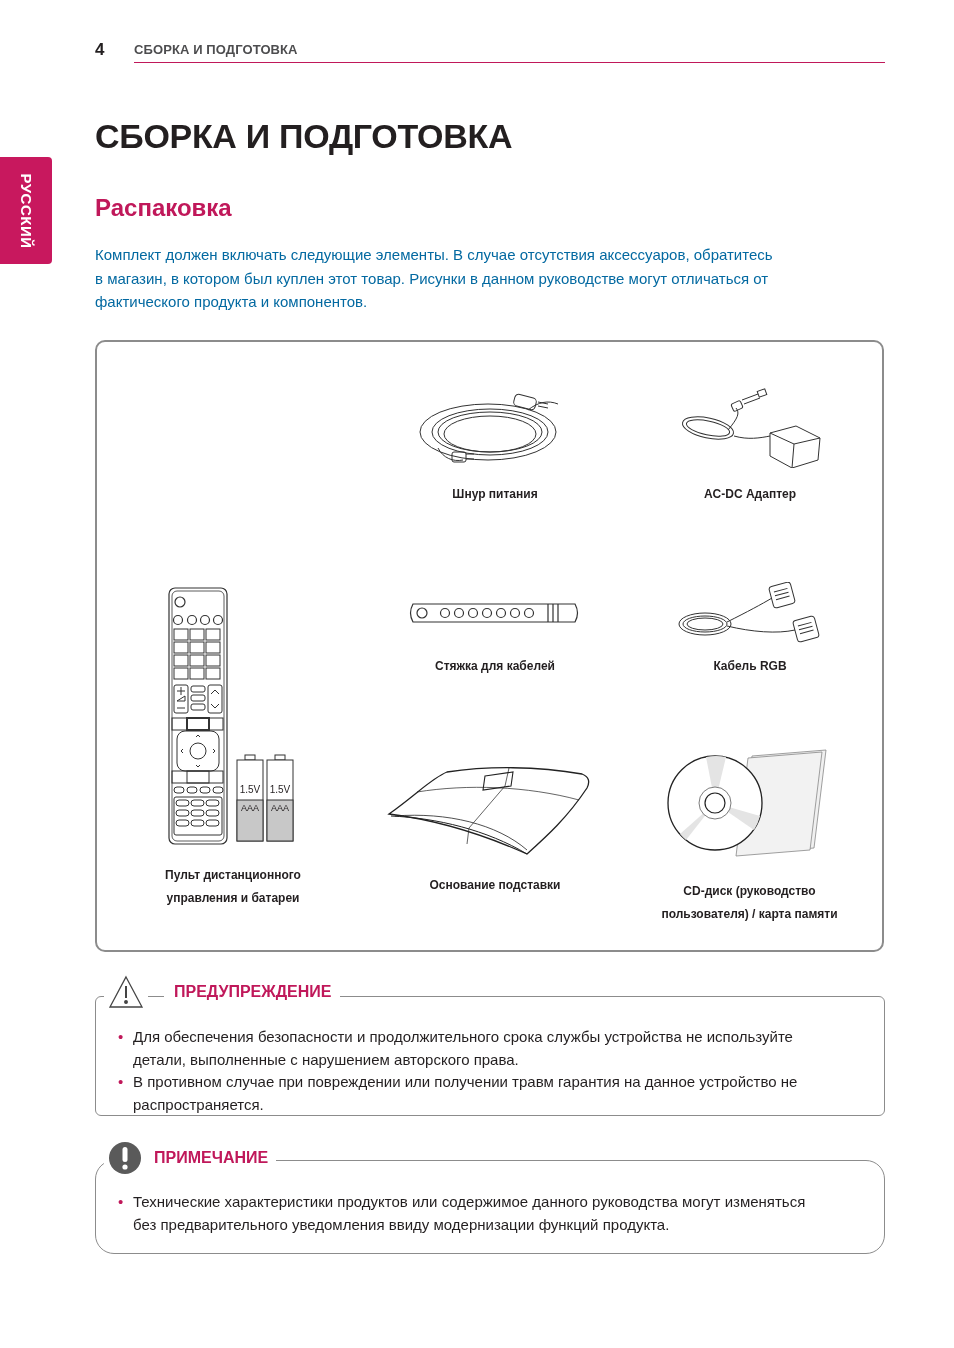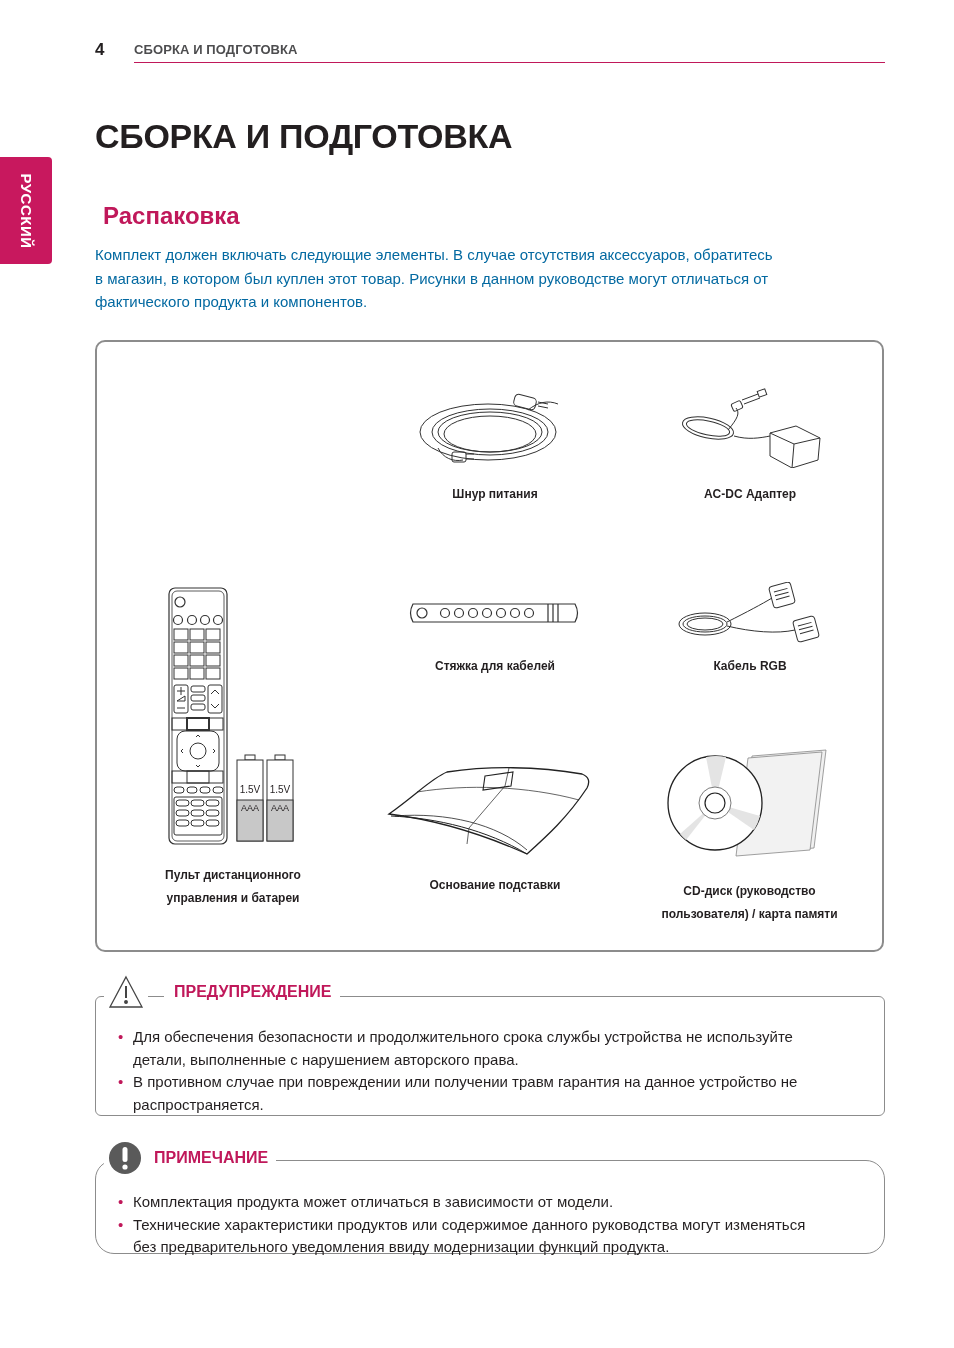--- a/index.html
+++ b/index.html
@@ -40,21 +40,21 @@
 
 <div class="abs page-num">4</div>
 <div class="abs running-title">СБОРКА И ПОДГОТОВКА</div>
 <div class="abs header-rule"></div>
 
 <div class="abs lang-tab">
   <span>РУССКИЙ</span>
 </div>
 
 <h1 class="abs chapter-title" style="margin:0">СБОРКА И ПОДГОТОВКА</h1>
-<h2 class="abs section-title" style="margin:8px">Распаковка</h2>
+<h2 class="abs section-title" style="margin:0">Распаковка</h2>
 
 <div class="abs intro">
   <div>Комплект должен включать следующие элементы. В случае отсутствия аксессуаров, обратитесь</div>
   <div>в магазин, в котором был куплен этот товар. Рисунки в данном руководстве могут отличаться от</div>
   <div>фактического продукта и компонентов.</div>
 </div>
 
 <div class="abs items-box"></div>
 
 <div class="abs" style="left:418px;top:390px;">
@@ -253,20 +253,17 @@
       <svg width="34" height="34" viewBox="0 0 34 34">
         <circle cx="17" cy="17" r="16" fill="#5a5a5a"></circle>
         <rect x="14.5" y="6" width="5" height="15" rx="2.5" fill="#fff"></rect>
         <circle cx="17" cy="26" r="2.6" fill="#fff"></circle>
       </svg>
     </div>
     <span class="notice-title">ПРИМЕЧАНИЕ</span>
   </div>
   <ul class="abs" style="left:0;top:18px;width:780px;">
     <li>
-      <div>Комплектация продукта может отличаться в зависимости от модели.</div>
-    </li>
-    <li>
       <div>Технические характеристики продуктов или содержимое данного руководства могут изменяться</div>
         <div>без предварительного уведомления ввиду модернизации функций продукта.</div>
     </li>
   </ul>
 </div>
 
 </body></html>

